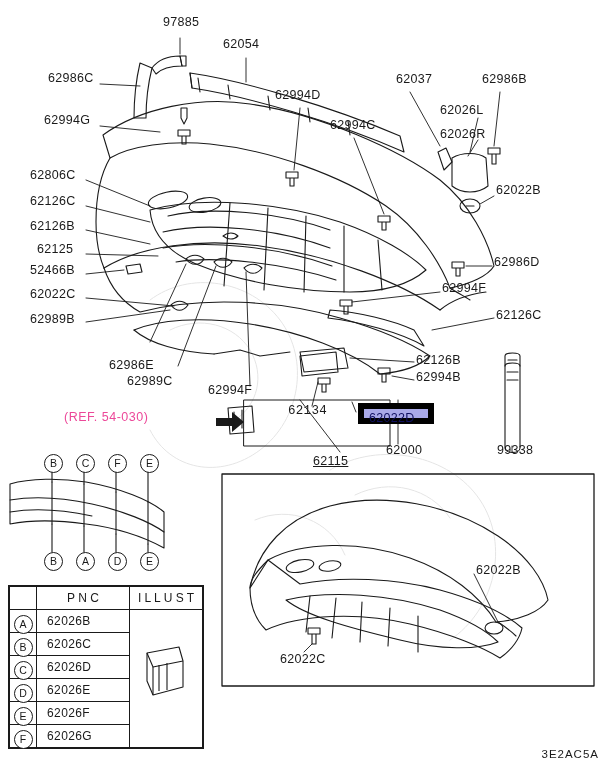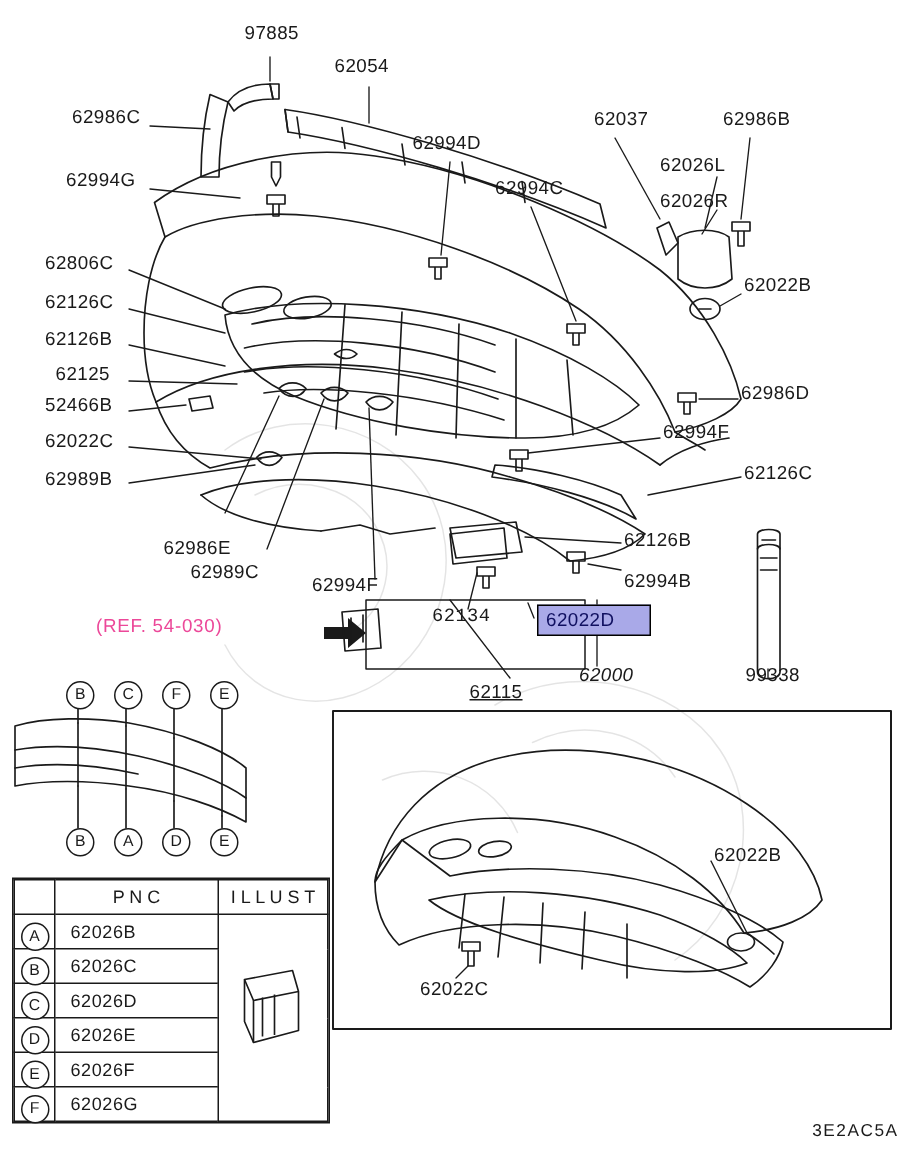--- a/index.html
+++ b/index.html
@@ -18,21 +18,21 @@
   .lbl {
     position: absolute;
     font-size: 12.5px;
     color: #1a1a1a;
     white-space: nowrap;
     letter-spacing: 0.3px;
   }
   .highlight {
     position: absolute;
     background: #a9a9e8;
-    border: 1px solid #000000;
+    border: 6px solid #000000;
     color: #101060;
     font-size: 12.5px;
     letter-spacing: 0.3px;
     padding: 2px 5px 3px 5px;
     box-sizing: border-box;
   }
   svg.layer {
     position: absolute;
     left: 0; top: 0;
     width: 609px;
@@ -48,21 +48,21 @@
     line-height: 16px;
     text-align: center;
     color: #1a1a1a;
     background: #fff;
   }
   
   #legend {
     position: absolute;
     left: 8px;
     top: 585px;
-    width: 212px;
+    width: 196px;
     border: 1.4px solid #1a1a1a;
     box-sizing: border-box;
     background: #fff;
   }
   #legend table {
     border-collapse: collapse;
     width: 100%;
     font-size: 12px;
   }
   #legend td, #legend th {
@@ -268,25 +268,25 @@
   <div class="lbl" style="left:30px;top:263px;">52466B</div>
   <div class="lbl" style="left:494px;top:255px;">62986D</div>
   <div class="lbl" style="left:30px;top:287px;">62022C</div>
   <div class="lbl" style="left:442px;top:281px;">62994F</div>
   <div class="lbl" style="left:30px;top:312px;">62989B</div>
   <div class="lbl" style="left:496px;top:308px;">62126C</div>
   <div class="lbl" style="left:109px;top:339px;margin-top:19px;">62986E</div>
   <div class="lbl" style="left:416px;top:353px;">62126B</div>
   <div class="lbl" style="left:127px;top:362px;margin-top:12px;">62989C</div>
   <div class="lbl" style="left:208px;top:383px;">62994F</div>
-  <div class="lbl" style="left:416px;top:380px;">62994B</div>
+  <div class="lbl" style="left:416px;top:370px;">62994B</div>
   <div class="lbl" style="left:288px;top:404px;font-family:Liberation Mono, monospace;">62134</div>
   <div class="lbl" style="left:497px;top:443px;">99338</div>
   <div class="lbl" style="left:313px;top:454px;text-decoration:underline;">62115</div>
-  <div class="lbl" style="left:386px;top:443px;font-style:italic;">62000</div>
+  <div class="lbl" style="left:386px;top:443px;">62000</div>
   <div class="lbl" style="left:476px;top:563px;">62022B</div>
   <div class="lbl" style="left:280px;top:652px;">62022C</div>
 
   <div class="highlight" style="left:358px;top:403px;width:76px;height:21px;">62022D</div>
 
   <div class="refbox" style="left:64px;top:410px;">(REF. 54-030)</div>
 
   <div class="circ" style="left:44px;top:454px;">B</div>
   <div class="circ" style="left:76px;top:454px;">C</div>
   <div class="circ" style="left:108px;top:454px;">F</div>

